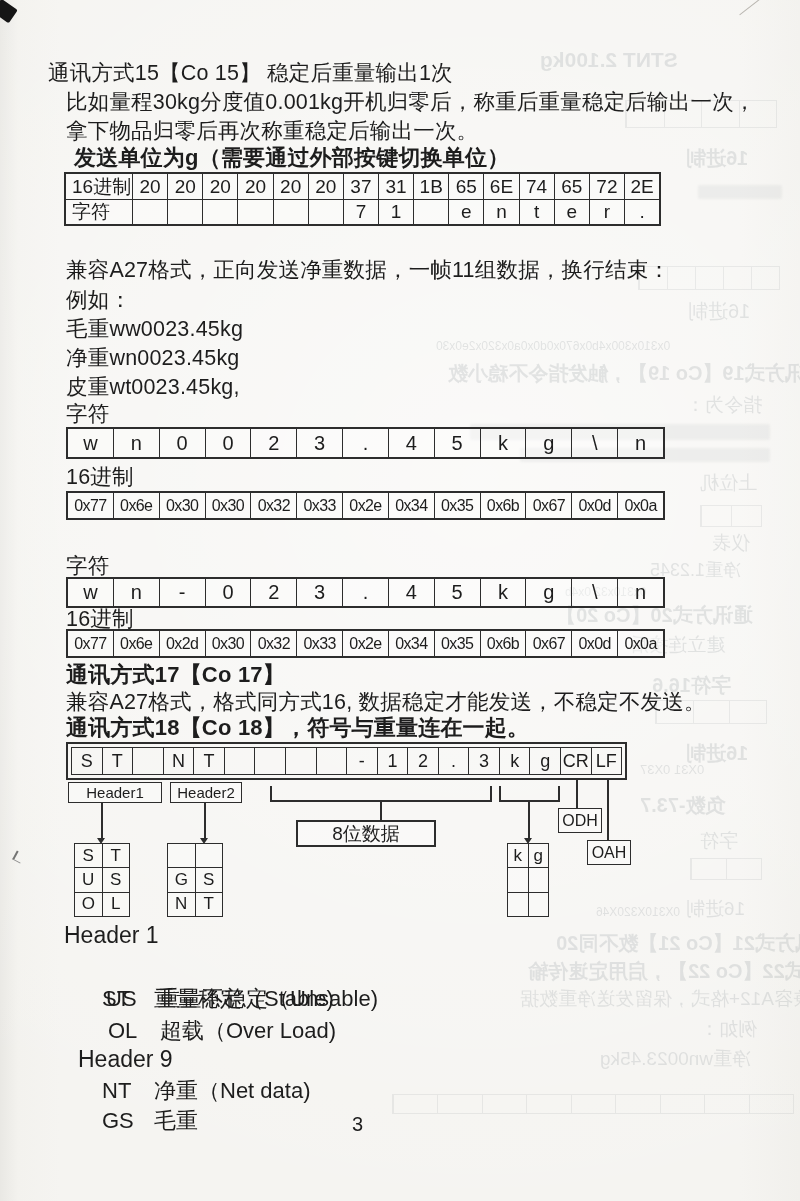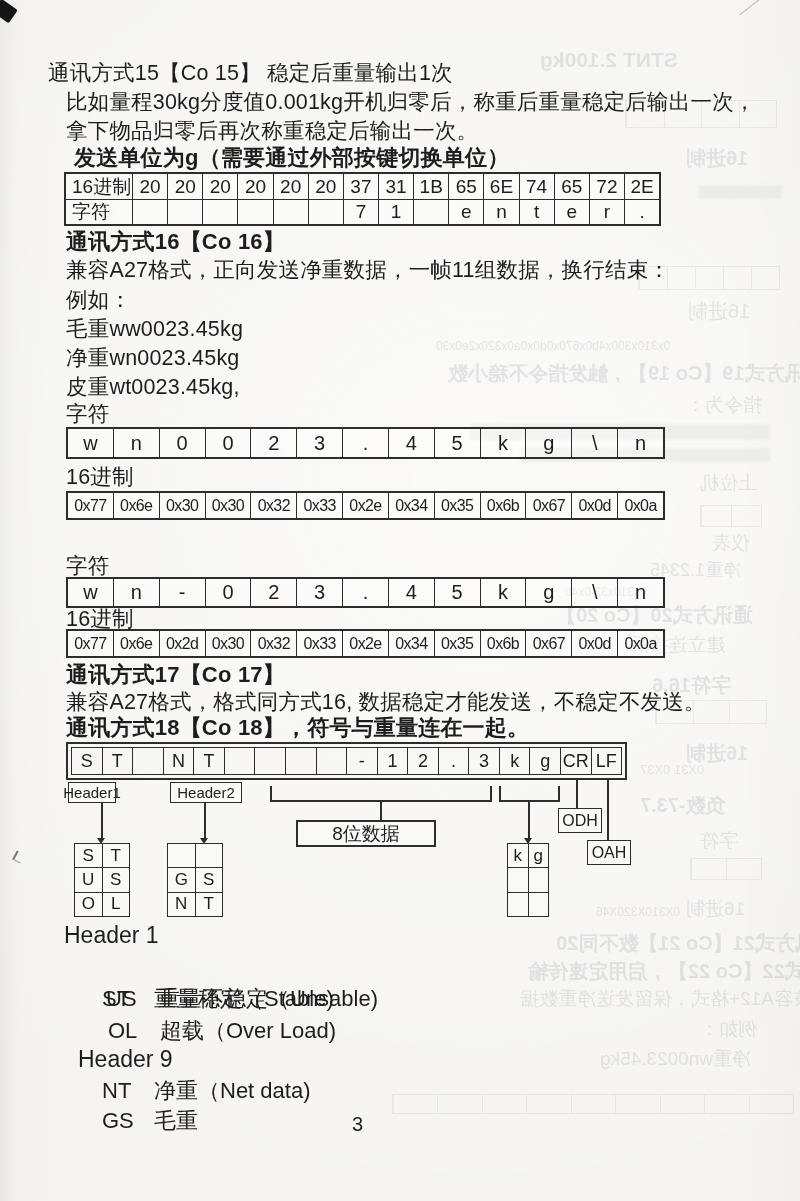--- a/index.html
+++ b/index.html
@@ -181,21 +181,20 @@
           <div class="cell">e</div>
           <div class="cell">n</div>
           <div class="cell">t</div>
           <div class="cell">e</div>
           <div class="cell">r</div>
           <div class="cell">.</div>
         </div>
     </div>
   </div>
 
-  <div class="abs hd" style="left:66px;top:227px;">通讯方式16【Co 16】</div>
   <div class="abs body-line" style="left:66px;top:255px;">兼容A27格式，正向发送净重数据，一帧11组数据，换行结束：</div>
   <div class="abs body-line" style="left:66px;top:285px;">例如：</div>
   <div class="abs body-line" style="left:66px;top:314px;">毛重ww0023.45kg</div>
   <div class="abs body-line" style="left:66px;top:343px;">净重wn0023.45kg</div>
   <div class="abs body-line" style="left:66px;top:372px;">皮重wt0023.45kg,</div>
 
   <div class="abs body-line" style="left:66px;top:399px;">字符</div>
   <div class="dtable" style="left:66px;top:427px;width:599px;">
     <div class="trow chrow" style="height:28px;">
       <div class="cells nofirst">
@@ -299,21 +298,21 @@
           <div class="cell">2</div>
           <div class="cell">.</div>
           <div class="cell">3</div>
           <div class="cell">k</div>
           <div class="cell">g</div>
           <div class="cell">CR</div>
           <div class="cell">LF</div>
         </div>
     </div>
 
-    <div class="dg tagbox" style="left:2px;top:40px;width:48px;height:21px;">Header1</div>
+    <div class="dg tagbox" style="left:2px;top:40px;width:94px;height:21px;">Header1</div>
     <div class="dg tagbox" style="left:104px;top:40px;width:72px;height:21px;">Header2</div>
 
     <div class="dg vline" style="left:35px;top:61px;height:36px;"></div>
     <div class="dg arrow" style="left:31px;top:96px;"></div>
 
     <div class="dg vline" style="left:138px;top:61px;height:36px;"></div>
     <div class="dg arrow" style="left:134px;top:96px;"></div>
 
     <div class="dg vline" style="left:204px;top:44px;height:15px;"></div>
     <div class="dg vline" style="left:424px;top:44px;height:15px;"></div>

